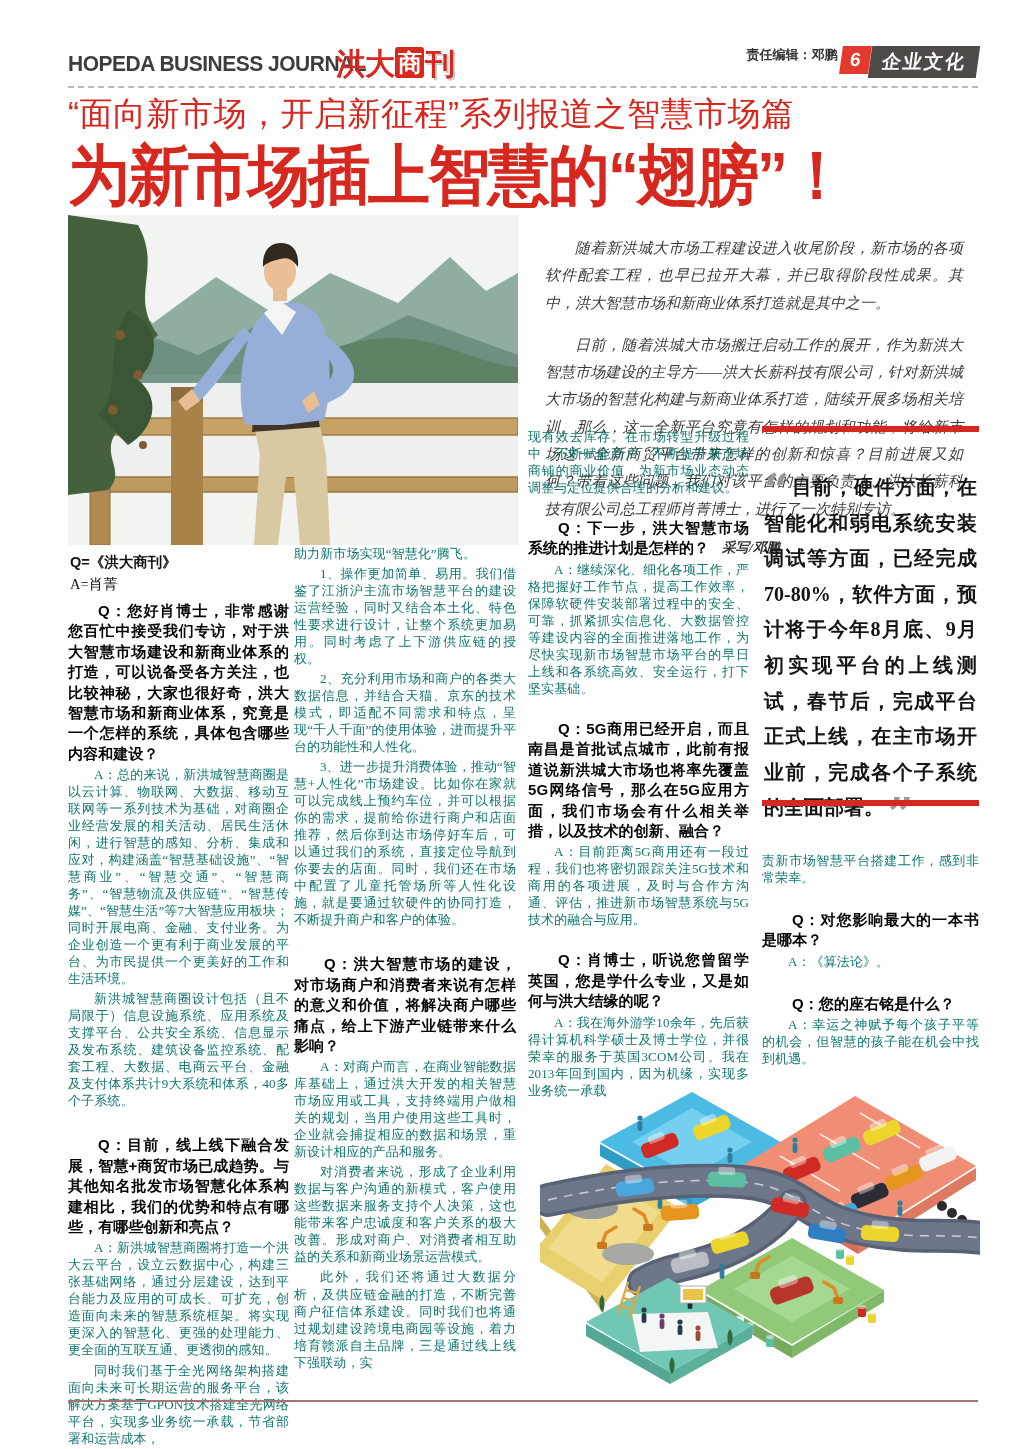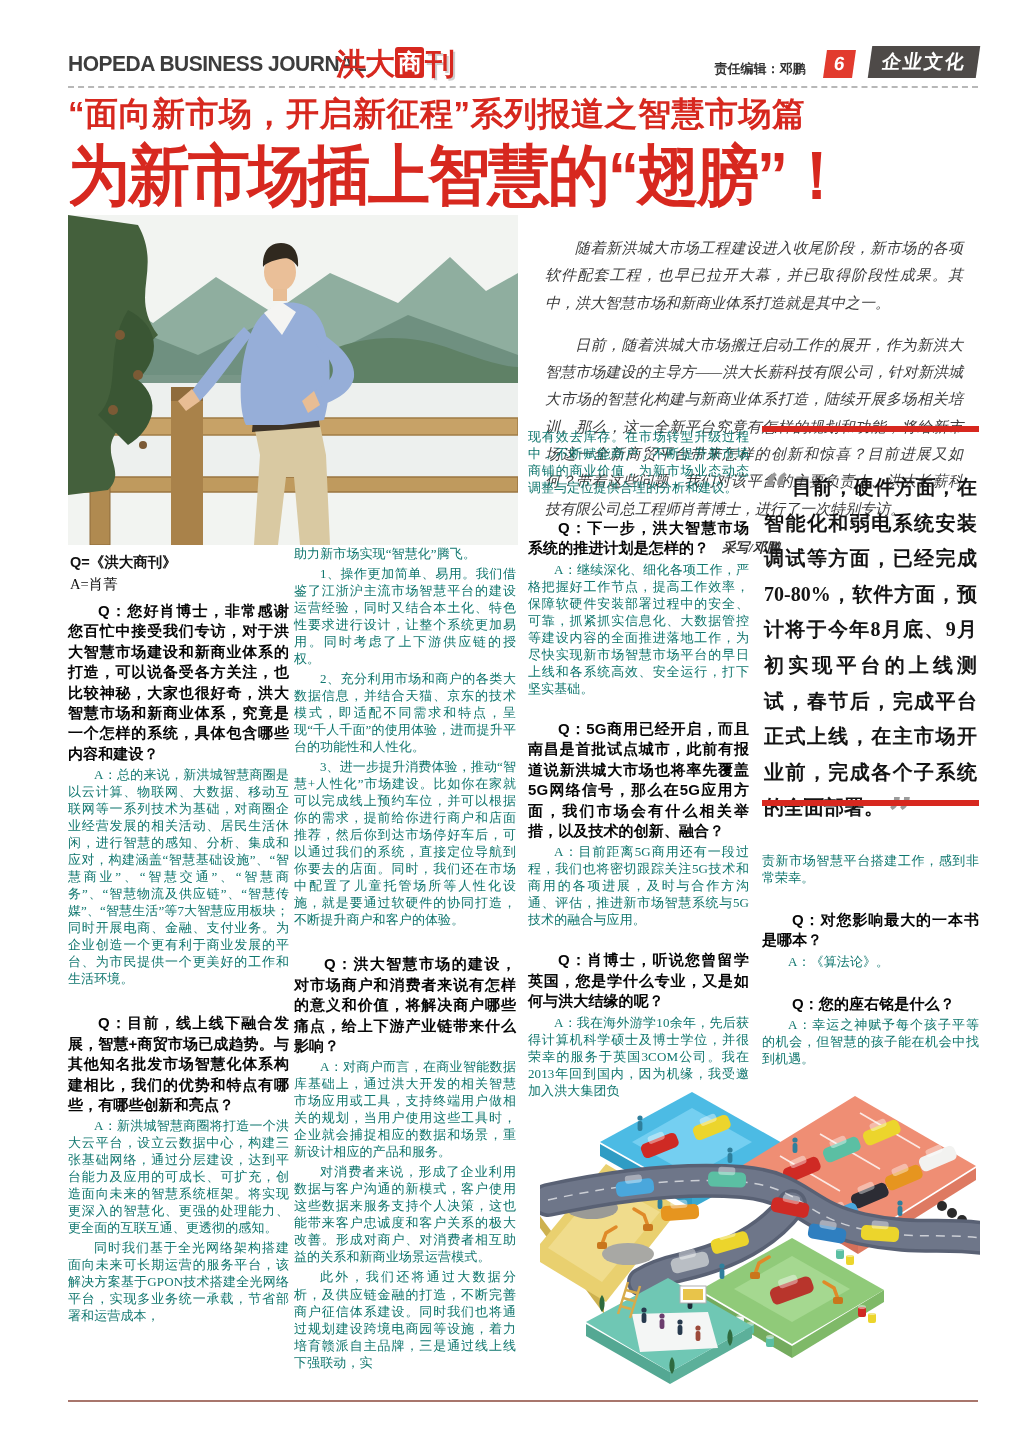--- a/index.html
+++ b/index.html
@@ -6,29 +6,29 @@
   .page{position:relative;width:1024px;height:1449px;background:#fff;margin:0 auto;overflow:hidden;
         font-family:"Liberation Sans","DejaVu Sans",sans-serif;}
   
   .masthead{position:absolute;top:46px;left:68px;right:46px;height:34px;}
   .journal-name{position:absolute;left:0;top:6px;font-weight:900;font-size:21px;letter-spacing:-0.5px;
         color:#3d3d3d;transform:scaleY(1.08);transform-origin:left bottom;}
   .logo{position:absolute;left:268px;top:-2px;font-weight:900;font-size:30px;color:#d7281f;letter-spacing:-1px;}
   .logo .boxed{display:inline-block;background:#d7281f;color:#fff;font-size:24px;line-height:1;
         padding:4px 3px 3px;border-radius:3px;margin:0 1px;vertical-align:3px;}
   .logo .part2{text-shadow:2px 2px 0 #cfcfcf;}
-  .head-right{position:absolute;right:0;top:0;display:flex;align-items:flex-end;gap:16px;}
+  .head-right{position:absolute;right:0;top:0;display:flex;align-items:flex-start;gap:0;}
   .editor{font-size:13px;font-weight:bold;color:#333;margin-right:4px;}
   .pagenum{display:inline-block;background:#e23b2e;color:#fff;font-weight:bold;font-size:19px;
         padding:3px 9px;transform:skewX(-8deg);}
   .section-box{display:inline-block;background:#4e4a48;color:#fff;font-weight:bold;font-size:19px;
         letter-spacing:2px;padding:3px 12px;transform:skewX(-8deg);}
   .dash-rule{position:absolute;top:86px;left:68px;right:46px;border-top:2px dashed #b8b8b8;}
   
-  .kicker{position:absolute;top:92px;left:68px;font-size:33px;font-weight:700;color:#d7281f;letter-spacing:0.5px;}
+  .kicker{position:absolute;top:92px;left:68px;font-size:33px;font-weight:400;color:#d7281f;letter-spacing:0.5px;}
   .main-title{position:absolute;top:131px;left:68px;width:912px;font-size:62px;font-weight:900;
         color:#d7281f;letter-spacing:-2px;white-space:nowrap;transform:scaleY(1.06);transform-origin:left top;}
   
   .photo{position:absolute;left:68px;top:215px;width:450px;height:330px;overflow:hidden;background:#eef1ee;}
   .caption{position:absolute;left:70px;top:551px;font-size:14.5px;line-height:1.55;color:#111;}
   .caption .cap-q{font-weight:bold;font-family:"Liberation Sans",sans-serif;}
   .caption .cap-a{font-family:Liberation Serif, serif;}
   
   .intro{position:absolute;left:530px;top:220px;width:448px;}
   .intro p{margin:15px;font:italic 15px/1.82 "Liberation Serif","DejaVu Serif",serif;color:#3a3a3a;
@@ -123,20 +123,21 @@
 
   <div class="intro">
     <p>随着新洪城大市场工程建设进入收尾阶段，新市场的各项软件配套工程，也早已拉开大幕，并已取得阶段性成果。其中，洪大智慧市场和新商业体系打造就是其中之一。</p>
     <p>日前，随着洪城大市场搬迁启动工作的展开，作为新洪大智慧市场建设的主导方——洪大长薪科技有限公司，针对新洪城大市场的智慧化构建与新商业体系打造，陆续开展多场相关培训。那么，这一全新平台究竟有怎样的规划和功能，将给新市场这一全新商贸平台带来怎样的创新和惊喜？目前进展又如何？带着这些问题，我们对该平台的主要负责人、洪大长薪科技有限公司总工程师肖菁博士，进行了一次特别专访。</p>
     <div class="byline">采写/邓鹏</div>
   </div>
 
   <div class="col col1">
     <p class="q">Q：您好肖博士，非常感谢您百忙中接受我们专访，对于洪大智慧市场建设和新商业体系的打造，可以说备受各方关注，也比较神秘，大家也很好奇，洪大智慧市场和新商业体系，究竟是一个怎样的系统，具体包含哪些内容和建设？</p>
     <p>A：总的来说，新洪城智慧商圈是以云计算、物联网、大数据、移动互联网等一系列技术为基础，对商圈企业经营发展的相关活动、居民生活休闲，进行智慧的感知、分析、集成和应对，构建涵盖“智慧基础设施”、“智慧商业”、“智慧交通”、“智慧商务”、“智慧物流及供应链”、“智慧传媒”、“智慧生活”等7大智慧应用板块；同时开展电商、金融、支付业务。为企业创造一个更有利于商业发展的平台、为市民提供一个更美好的工作和生活环境。</p>
+    <p>新洪城智慧商圈设计包括（且不局限于）信息设施系统、应用系统及支撑平台、公共安全系统、信息显示及发布系统、建筑设备监控系统、配套工程、大数据、电商云平台、金融及支付体系共计9大系统和体系，40多个子系统。</p>
     <p class="q">Q：目前，线上线下融合发展，智慧+商贸市场已成趋势。与其他知名批发市场智慧化体系构建相比，我们的优势和特点有哪些，有哪些创新和亮点？</p>
     <p>A：新洪城智慧商圈将打造一个洪大云平台，设立云数据中心，构建三张基础网络，通过分层建设，达到平台能力及应用的可成长、可扩充，创造面向未来的智慧系统框架。将实现更深入的智慧化、更强的处理能力、更全面的互联互通、更透彻的感知。</p>
     <p>同时我们基于全光网络架构搭建面向未来可长期运营的服务平台，该解决方案基于GPON技术搭建全光网络平台，实现多业务统一承载，节省部署和运营成本，</p>
   </div>
 
   <div class="col col2">
     <p class="cont">助力新市场实现“智慧化”腾飞。</p>
     <p>1、操作更加简单、易用。我们借鉴了江浙沪主流市场智慧平台的建设运营经验，同时又结合本土化、特色性要求进行设计，让整个系统更加易用。同时考虑了上下游供应链的授权。</p>
     <p>2、充分利用市场和商户的各类大数据信息，并结合天猫、京东的技术模式，即适配不同需求和特点，呈现“千人千面”的使用体验，进而提升平台的功能性和人性化。</p>
     <p>3、进一步提升消费体验，推动“智慧+人性化”市场建设。比如你在家就可以完成线上预约车位，并可以根据你的需求，提前给你进行商户和店面推荐，然后你到达市场停好车后，可以通过我们的系统，直接定位导航到你要去的店面。同时，我们还在市场中配置了儿童托管场所等人性化设施，就是要通过软硬件的协同打造，不断提升商户和客户的体验。</p>
@@ -146,21 +147,21 @@
     <p>此外，我们还将通过大数据分析，及供应链金融的打造，不断完善商户征信体系建设。同时我们也将通过规划建设跨境电商园等设施，着力培育赣派自主品牌，三是通过线上线下强联动，实</p>
   </div>
 
   <div class="col col3">
     <p class="cont">现有效去库存。在市场转型升级过程中，不断赋能商户，不断提升新市场商铺的商业价值，为新市场业态动态调整与定位提供合理的分析和建议。</p>
     <p class="q">Q：下一步，洪大智慧市场系统的推进计划是怎样的？</p>
     <p>A：继续深化、细化各项工作，严格把握好工作节点，提高工作效率，保障软硬件安装部署过程中的安全、可靠，抓紧抓实信息化、大数据管控等建设内容的全面推进落地工作，为尽快实现新市场智慧市场平台的早日上线和各系统高效、安全运行，打下坚实基础。</p>
     <p class="q">Q：5G商用已经开启，而且南昌是首批试点城市，此前有报道说新洪城大市场也将率先覆盖5G网络信号，那么在5G应用方面，我们市场会有什么相关举措，以及技术的创新、融合？</p>
     <p>A：目前距离5G商用还有一段过程，我们也将密切跟踪关注5G技术和商用的各项进展，及时与合作方沟通、评估，推进新市场智慧系统与5G技术的融合与应用。</p>
     <p class="q">Q：肖博士，听说您曾留学英国，您是学什么专业，又是如何与洪大结缘的呢？</p>
-    <p>A：我在海外游学10余年，先后获得计算机科学硕士及博士学位，并很荣幸的服务于英国3COM公司。我在2013年回到国内，因为机缘，我受邀加入洪大集团负</p>
+    <p>A：我在海外游学10余年，先后获得计算机科学硕士及博士学位，并很荣幸的服务于英国3COM公司。我在2013年回到国内，因为机缘，实现多业务统一承载</p>
   </div>
 
   <div class="pull-quote">
     <div class="pq-bar top"></div>
     <div class="pq-text"><span class="pq-mark">“</span><span>目前，硬件方面，在智能化和弱电系统安装调试等方面，已经完成70-80%，软件方面，预计将于今年8月底、9月初实现平台的上线测试，春节后，完成平台正式上线，在主市场开业前，完成各个子系统的全面部署。</span><span class="pq-mark close">”</span></div>
     <div class="pq-bar bottom"></div>
   </div>
 
   <div class="col col4">
     <p class="cont">责新市场智慧平台搭建工作，感到非常荣幸。</p>

